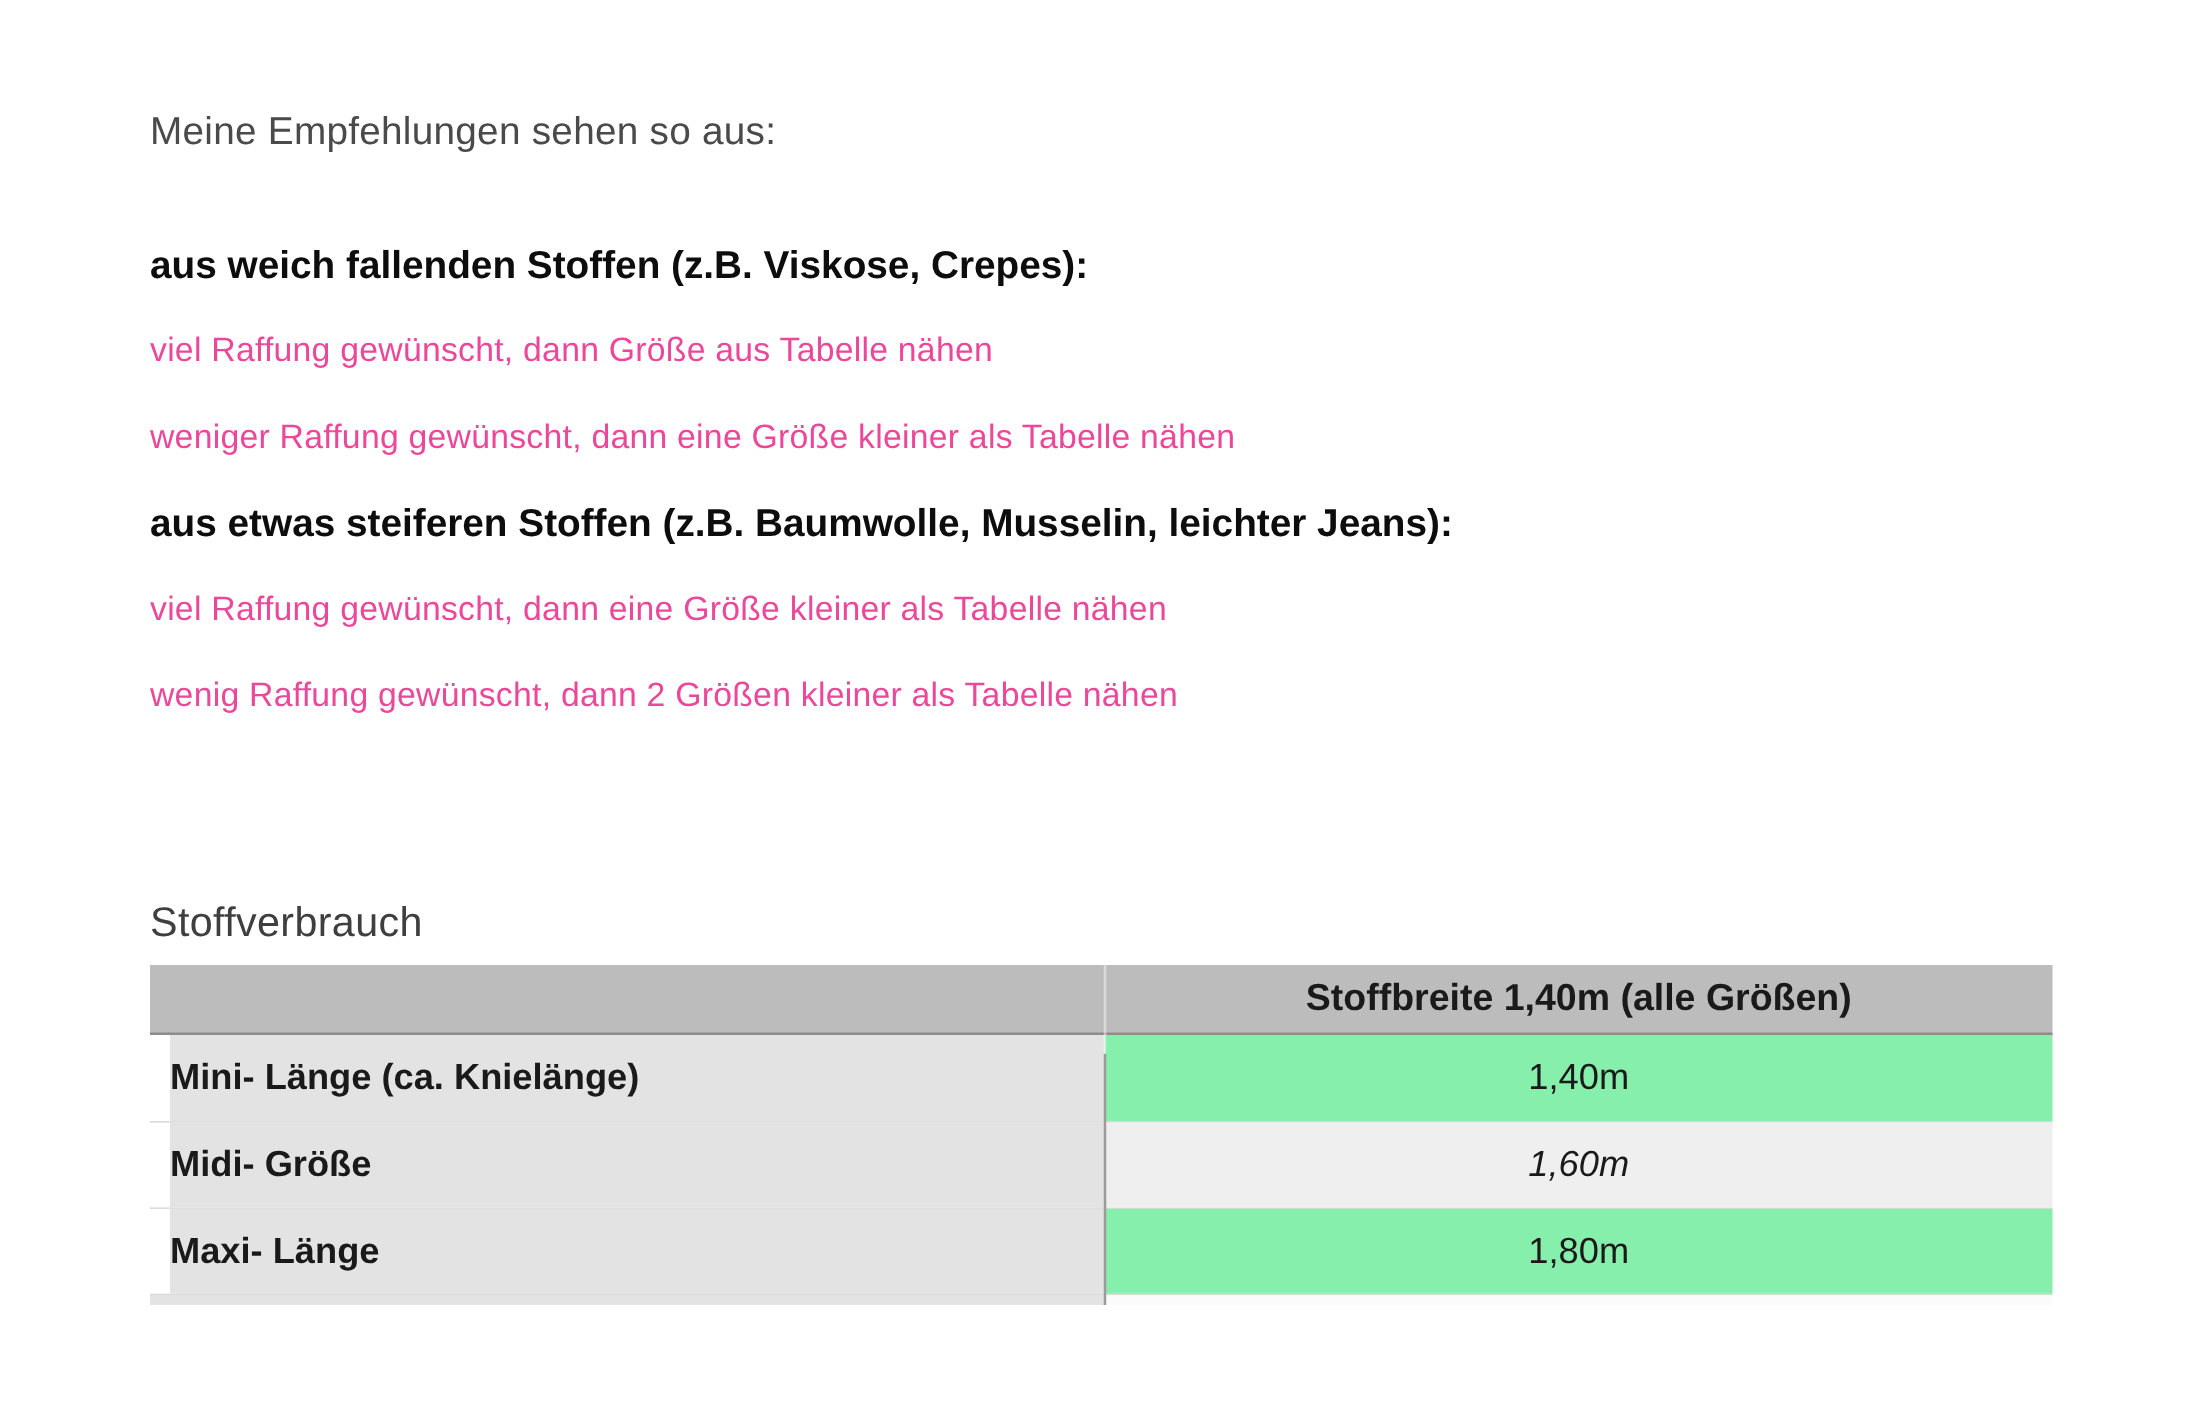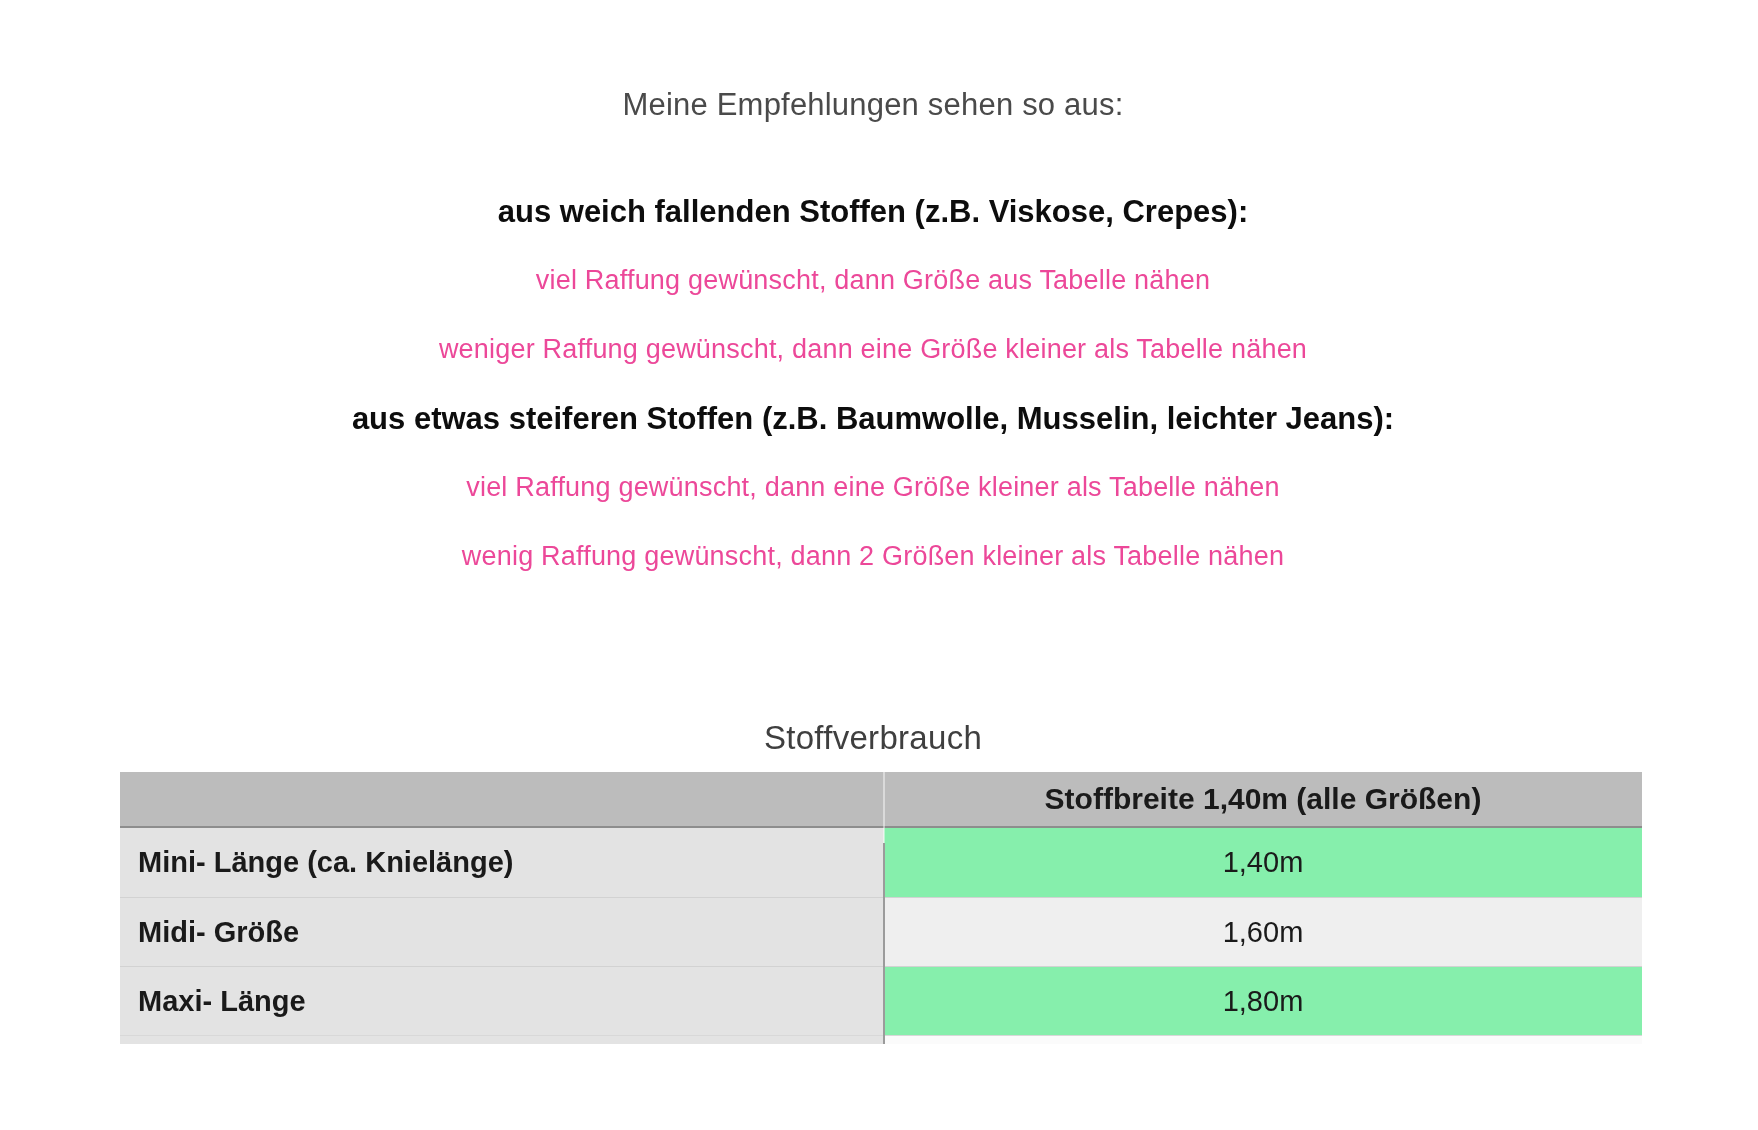--- a/index.html
+++ b/index.html
@@ -10,21 +10,21 @@
     overflow: hidden;
     font-family: "Liberation Sans", sans-serif;
     -webkit-font-smoothing: antialiased;
   }
 
   
   .textcol {
     position: absolute;
     left: 120px;
     right: 132px;
-    text-align: center;
+    text-align: left;
   }
   .intro {
     top: 71px;
     font-size: 31px;
     line-height: 68px;
     font-weight: 300;
     color: #4a4a4a;
     letter-spacing: 0.2px;
   }
   .reco { top: 177px; }
@@ -76,33 +76,33 @@
   .t-row {
     display: grid;
     grid-template-columns: 764px 1fr;
     height: 69px;
   }
   .t-row + .t-row { border-top: 1px solid #d2d2d2; }
   .t-row .cell-label {
     background: #e3e3e3;
     display: flex;
     align-items: center;
-    padding-left: 18px;
     font-size: 29px;
     font-weight: 700;
+    margin-left: 16px;
   }
   .t-row .cell-value {
     display: flex;
     align-items: center;
     justify-content: center;
     font-size: 29px;
     font-weight: 400;
   }
   .t-row.row-a .cell-value { background: #86efac; }
-  .t-row.row-b .cell-value { background: #efefef; }
+  .t-row.row-b .cell-value { background: #efefef; font-style: italic; }
   .t-bottom-border { height: 1px; background: #d8d8d8; }
   .t-sliver {
     display: grid;
     grid-template-columns: 764px 1fr;
     height: 8px;
   }
   .t-sliver .s-left { background: #e3e3e3; }
   .t-sliver .s-right { background: #fbfbfb; }
   .t-divider {
     position: absolute;

